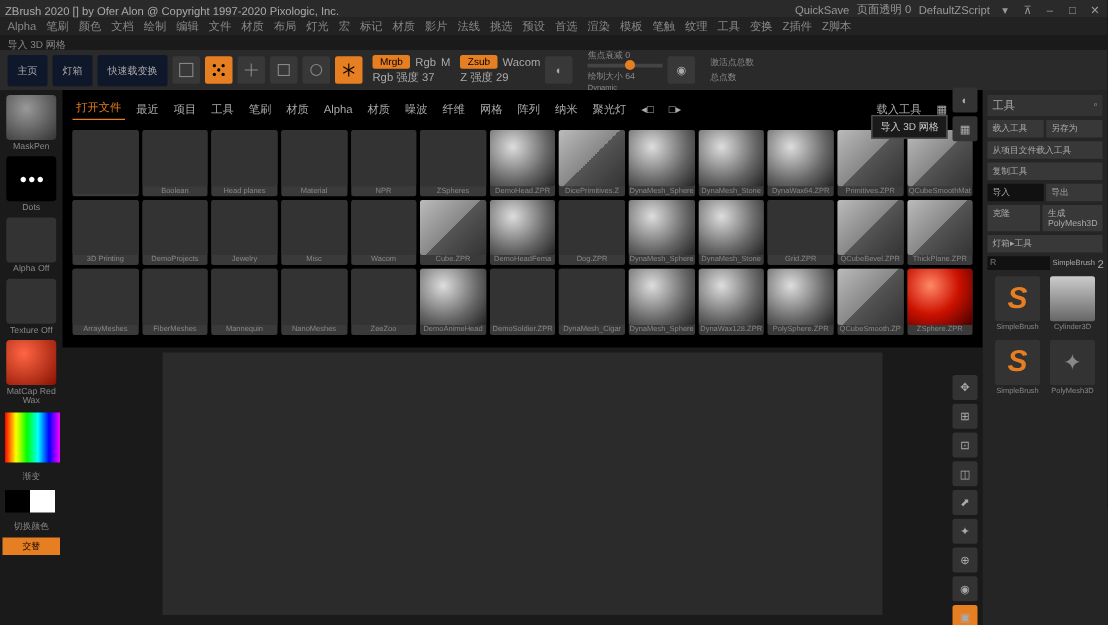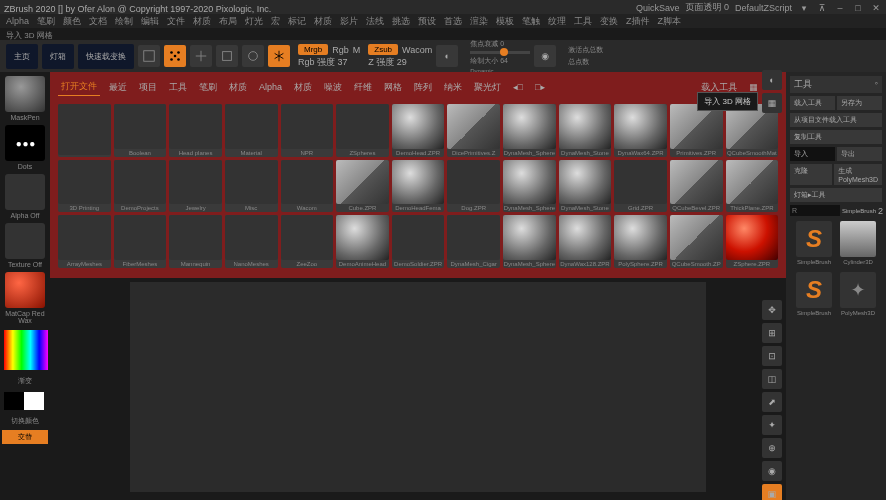--- a/index.html
+++ b/index.html
@@ -28,21 +28,21 @@
 .lp-item{display:flex;flex-direction:column;align-items:center;gap:2px}
 .lp-swatch{width:40px;height:36px;background:#333;border-radius:3px}
 .lp-label{font-size:7px;color:#888;text-align:center}
 .dots{background:#000;display:flex;align-items:center;justify-content:center}
 .dots::after{content:"● ● ●";color:#fff;font-size:10px;letter-spacing:-1px}
 .matcap{background:radial-gradient(circle at 35% 30%,#ff6644,#881100)}
 .colorpicker{width:44px;height:40px;background:linear-gradient(to right,#f00,#ff0,#0f0,#0ff,#00f,#f0f);position:relative;margin:2px}
 .bw-swatches{display:flex;margin:2px}
 .bw-swatches div{width:20px;height:18px}
 .center{flex:1;background:#1a1a1a;position:relative}
-.browser{background:#7f1d1d;padding:4px}
+.browser{background:#000000;padding:4px}
 .browser-tabs{display:flex;gap:6px;padding:2px 4px;font-size:8px;align-items:center}
 .browser-tabs .active{color:#e67e22;border-bottom:1px solid #e67e22}
 .browser-tabs span{cursor:pointer;padding:2px 3px}
 .browser-tabs .spacer{flex:1}
 .thumb-grid{display:grid;grid-template-columns:repeat(13,1fr);gap:3px;padding:6px 4px}
 .thumb{aspect-ratio:1;background:#3a3a3a;border-radius:2px;display:flex;flex-direction:column;position:relative;cursor:pointer}
 .thumb-img{flex:1;background:#444;border-radius:2px}
 .thumb-label{font-size:6px;color:#888;text-align:center;padding:1px 0;white-space:nowrap;overflow:hidden}
 .sphere{background:radial-gradient(circle at 35% 30%,#ddd,#666 60%,#222)}
 .sphere-red{background:radial-gradient(circle at 35% 30%,#ff8866,#cc1100 50%,#440000)}

